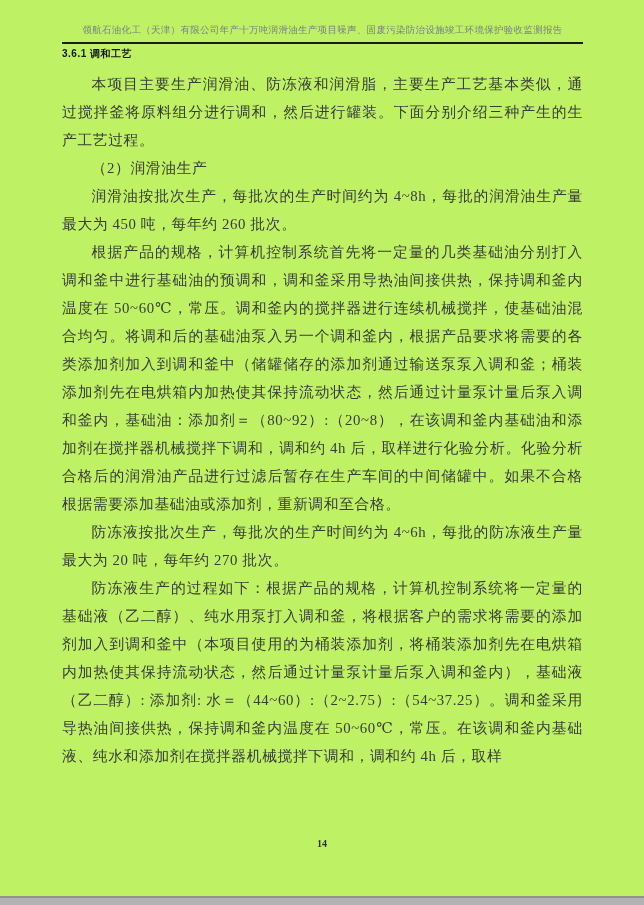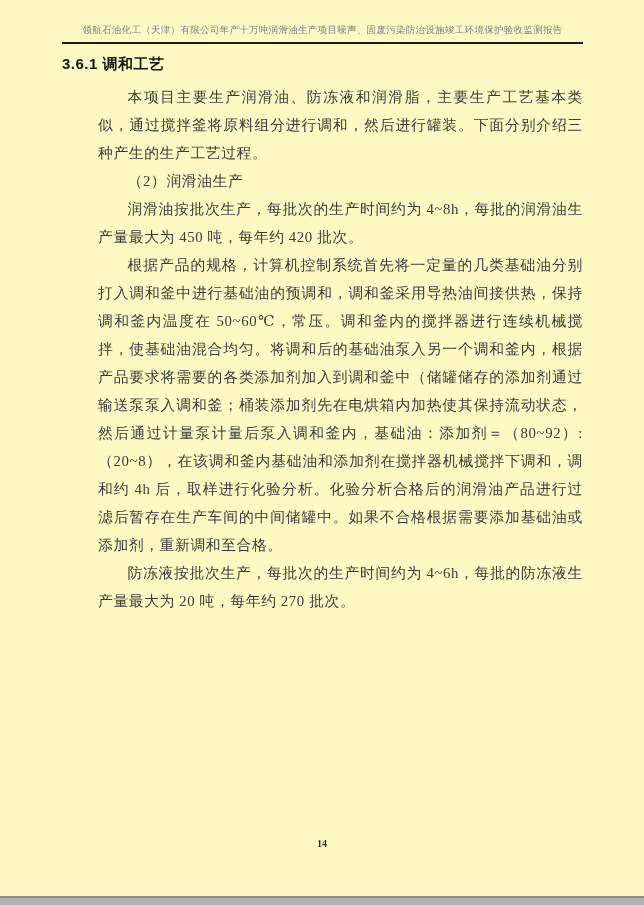--- a/index.html
+++ b/index.html
@@ -7,49 +7,48 @@
     width: 644px; height: 905px;
     background: #ffffff;
     font-family: "Liberation Serif", "DejaVu Serif", serif;
     overflow: hidden;
     position: relative;
   }
   .page {
     position: absolute;
     left: 0; top: 0;
     width: 644px; height: 905px;
-    background: #fef9c3;
+    background: #bef264;
   }
   .content {
     position: absolute;
     left: 62px;
     width: 521px;
     top: 0;
   }
   .header {
     padding-top: 24px;
     padding-bottom: 5px;
     border-bottom: 2px solid #1c1c1c;
     text-align: center;
     font-size: 9.5px;
     letter-spacing: 0.3px;
     color: #7b7e86;
     font-family: "Liberation Serif", "DejaVu Serif", serif;
   }
   .section-heading {
-    margin-top: 11px;
+    margin-top: 3px;
     font-family: "Liberation Sans", "DejaVu Sans", sans-serif;
     font-weight: bold;
-    font-size: 15px;
+    font-size: 10px;
     color: #141414;
     letter-spacing: 0.5px;
   }
   .doc-body {
     margin-top: 9px;
-    margin-left: 36px;
   }
   .para {
     font-size: 14.8px;
     line-height: 28px;
     color: #3b3b3b;
     text-align: justify;
     text-indent: 2em;
     letter-spacing: 0.6px;
   }
   .footer {
@@ -75,20 +74,21 @@
 </head>
 <body>
 
 <div class="page">
   <div class="content">
     <div class="header">领航石油化工（天津）有限公司年产十万吨润滑油生产项目噪声、固废污染防治设施竣工环境保护验收监测报告</div>
     <div class="section-heading">3.6.1 调和工艺</div>
     <div class="doc-body" id="paragraphs">
         <p class="para">本项目主要生产润滑油、防冻液和润滑脂，主要生产工艺基本类似，通过搅拌釜将原料组分进行调和，然后进行罐装。下面分别介绍三种产生的生产工艺过程。</p>
         <p class="para">（2）润滑油生产</p>
-        <p class="para">润滑油按批次生产，每批次的生产时间约为 4~8h，每批的润滑油生产量最大为 450 吨，每年约 420 批次。</p>
+        <p class="para">润滑油按批次生产，每批次的生产时间约为 4~8h，每批的润滑油生产量最大为 450 吨，每年约 260 批次。</p>
         <p class="para">根据产品的规格，计算机控制系统首先将一定量的几类基础油分别打入调和釜中进行基础油的预调和，调和釜采用导热油间接供热，保持调和釜内温度在 50~60℃，常压。调和釜内的搅拌器进行连续机械搅拌，使基础油混合均匀。将调和后的基础油泵入另一个调和釜内，根据产品要求将需要的各类添加剂加入到调和釜中（储罐储存的添加剂通过输送泵泵入调和釜；桶装添加剂先在电烘箱内加热使其保持流动状态，然后通过计量泵计量后泵入调和釜内，基础油：添加剂＝（80~92）:（20~8），在该调和釜内基础油和添加剂在搅拌器机械搅拌下调和，调和约 4h 后，取样进行化验分析。化验分析合格后的润滑油产品进行过滤后暂存在生产车间的中间储罐中。如果不合格根据需要添加基础油或添加剂，重新调和至合格。</p>
         <p class="para">防冻液按批次生产，每批次的生产时间约为 4~6h，每批的防冻液生产量最大为 20 吨，每年约 270 批次。</p>
+        <p class="para">防冻液生产的过程如下：根据产品的规格，计算机控制系统将一定量的基础液（乙二醇）、纯水用泵打入调和釜，将根据客户的需求将需要的添加剂加入到调和釜中（本项目使用的为桶装添加剂，将桶装添加剂先在电烘箱内加热使其保持流动状态，然后通过计量泵计量后泵入调和釜内），基础液（乙二醇）: 添加剂: 水＝（44~60）:（2~2.75）:（54~37.25）。调和釜采用导热油间接供热，保持调和釜内温度在 50~60℃，常压。在该调和釜内基础液、纯水和添加剂在搅拌器机械搅拌下调和，调和约 4h 后，取样</p>
       </div>
   </div>
   <div class="footer">14</div>
   <div class="bottom-bar"></div>
 </div>
 
 </body></html>

